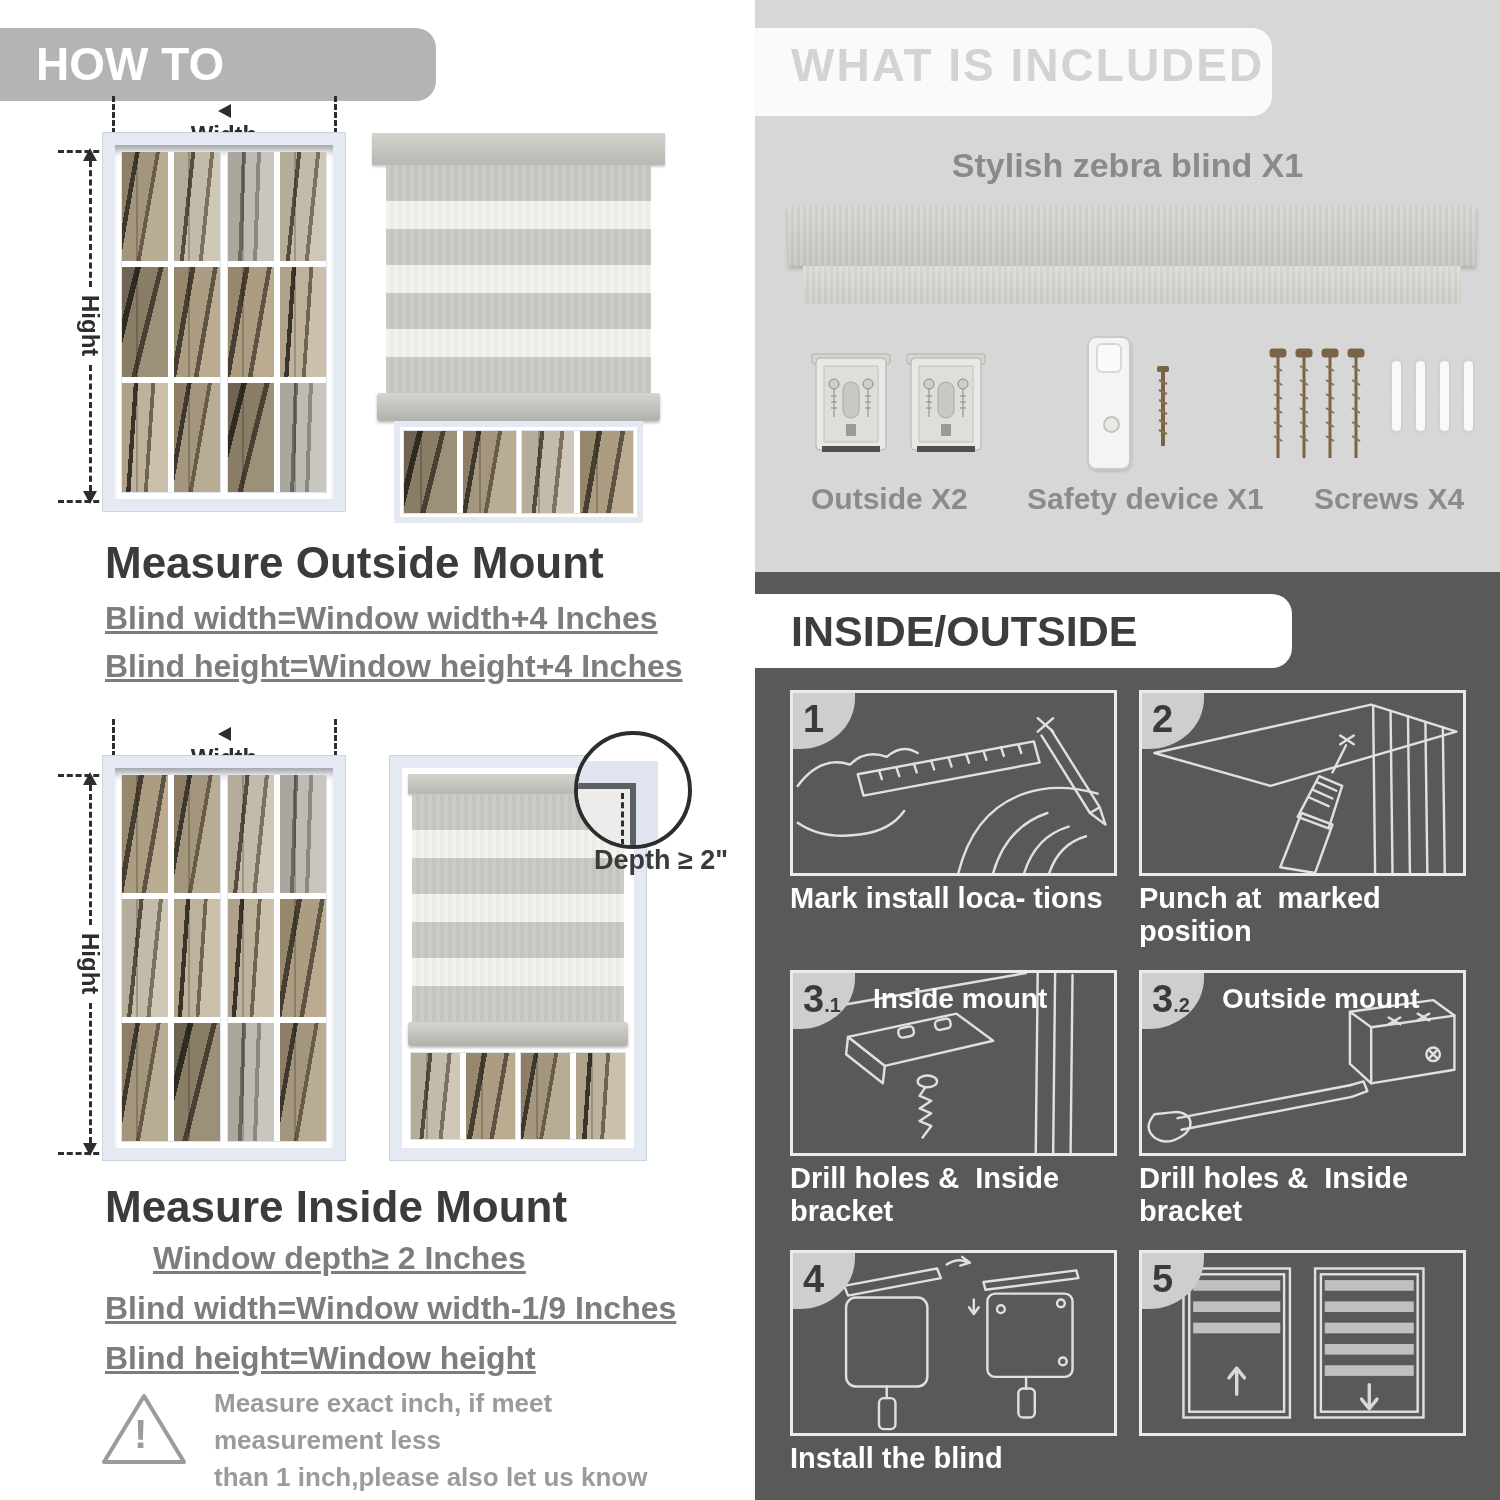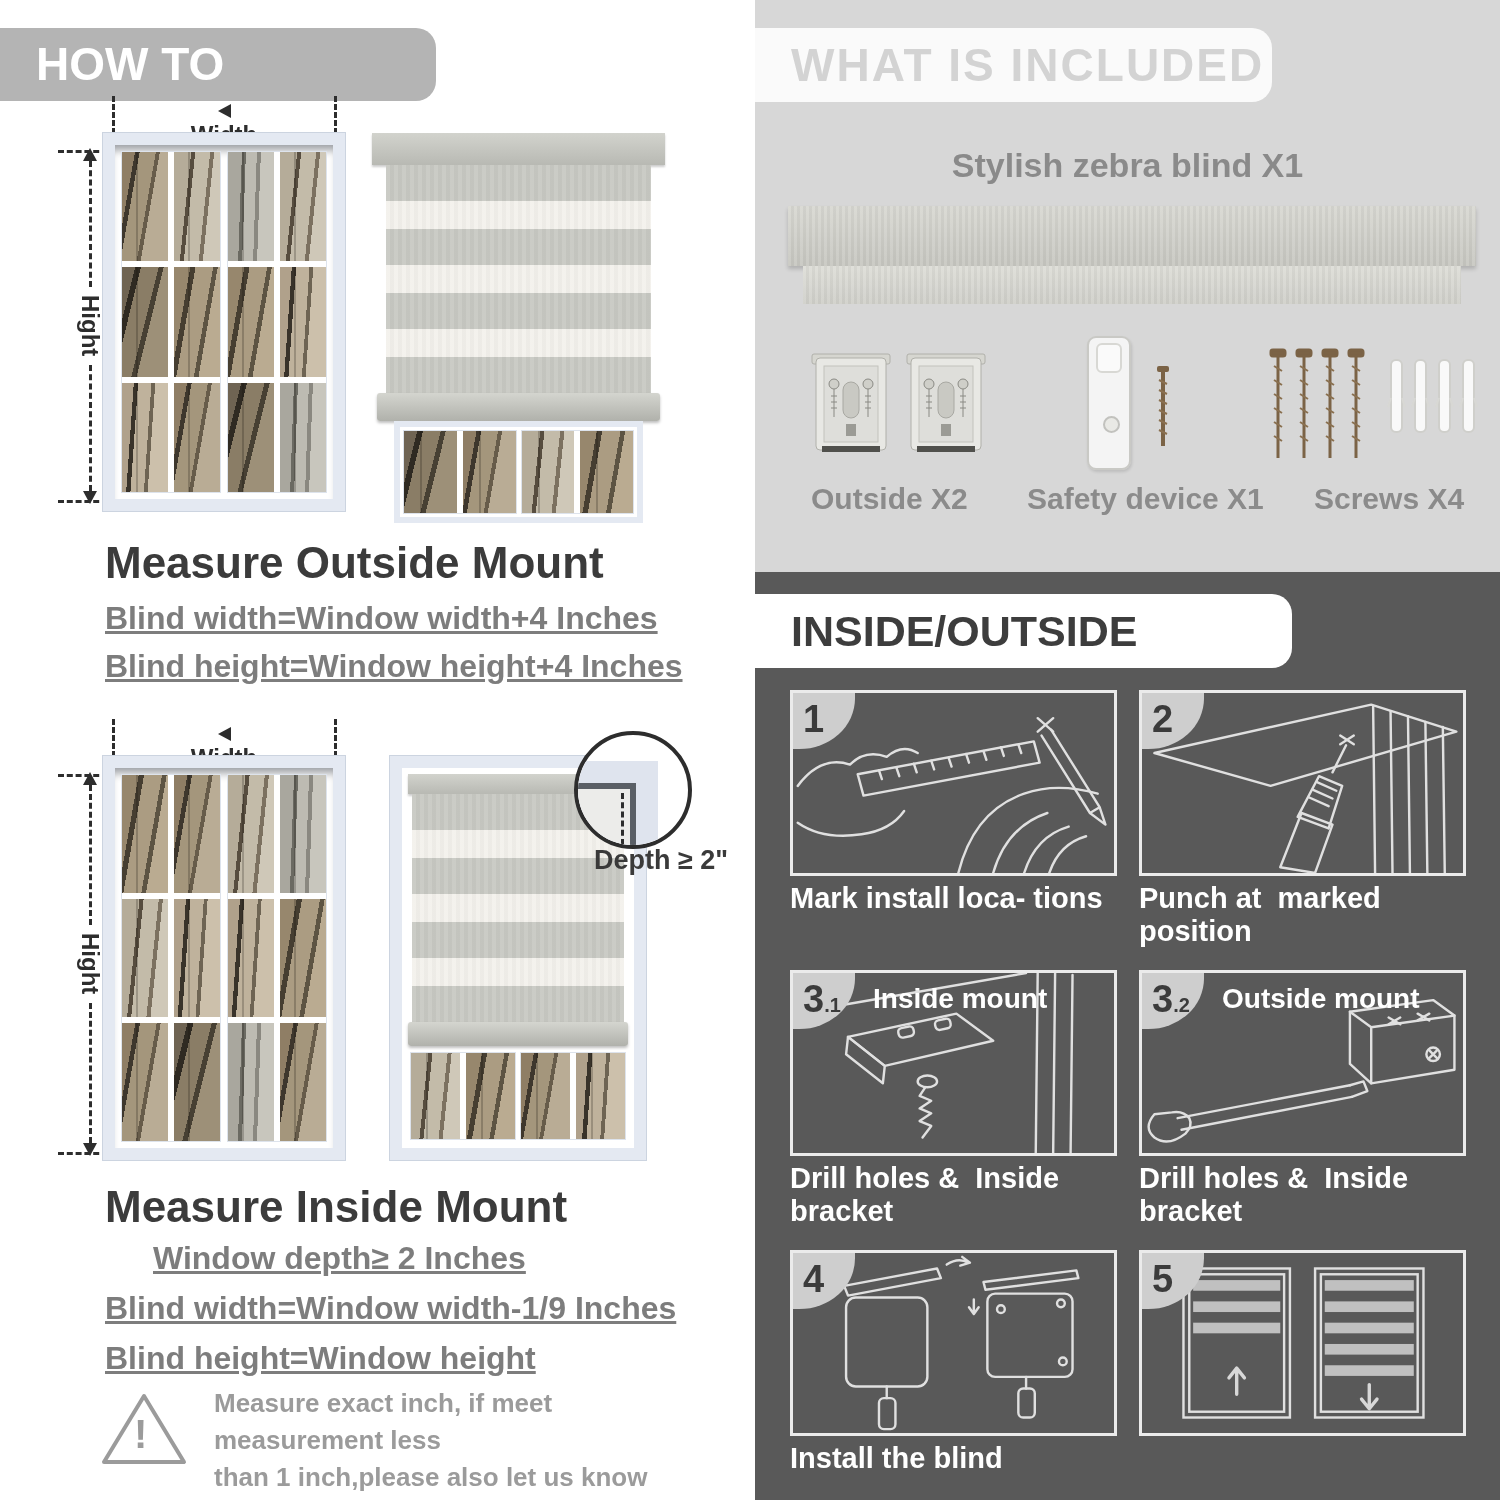--- a/index.html
+++ b/index.html
@@ -5,21 +5,21 @@
   * { margin:0; padding:0; box-sizing:border-box; }
   html,body { width:1500px; height:1500px; }
   body { position:relative; background:#ffffff; font-family:"Liberation Sans", sans-serif; overflow:hidden; color:#3d3d3d; }
   .abs { position:absolute; }
 
   
   .lhead { position:absolute; left:0; top:28px; width:436px; height:73px; background:#b4b4b4;
            border-radius:0 20px 20px 0; color:#ffffff; font-size:46px; font-weight:bold;
            line-height:73px; padding-left:36px; }
   .panel-included { position:absolute; left:755px; top:0; width:745px; height:572px; background:#d7d7d7; }
-  .rhead1 { position:absolute; left:0; top:28px; width:517px; height:74px; background:#fafafa;
+  .rhead1 { position:absolute; left:0; top:28px; width:517px; height:88px; background:#fafafa;
             border-radius:0 20px 20px 0; color:#d3d3d3; font-size:46px; font-weight:bold;
             line-height:74px; padding-left:36px; letter-spacing:2px; }
   .panel-mount { position:absolute; left:755px; top:572px; width:745px; height:928px; background:#595959; }
   .rhead2 { position:absolute; left:0; top:22px; width:537px; height:74px; background:#ffffff;
             border-radius:0 20px 20px 0; color:#3d3d3d; font-size:43px; font-weight:bold;
             line-height:74px; padding-left:36px; }
 
   
   .h1 { position:absolute; font-size:44px; font-weight:bold; color:#3b3b3b; }
   .ln { position:absolute; font-size:32px; font-weight:bold; color:#7d7d7d;text-decoration:underline; }

